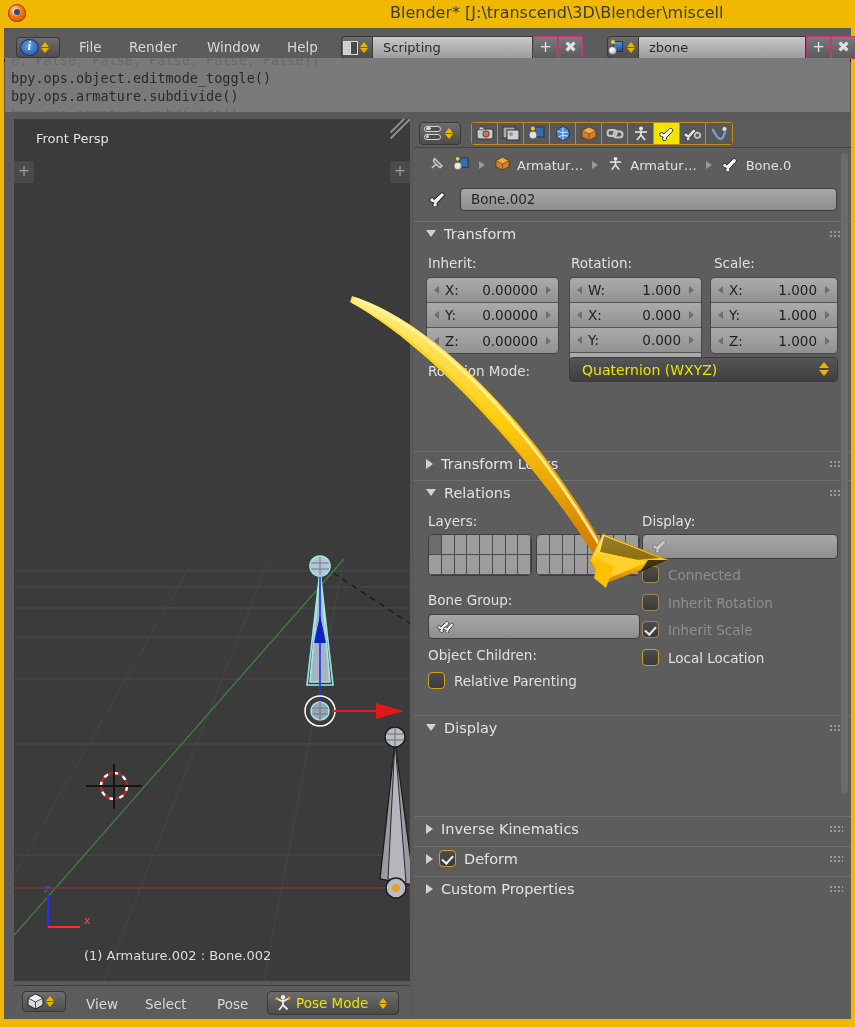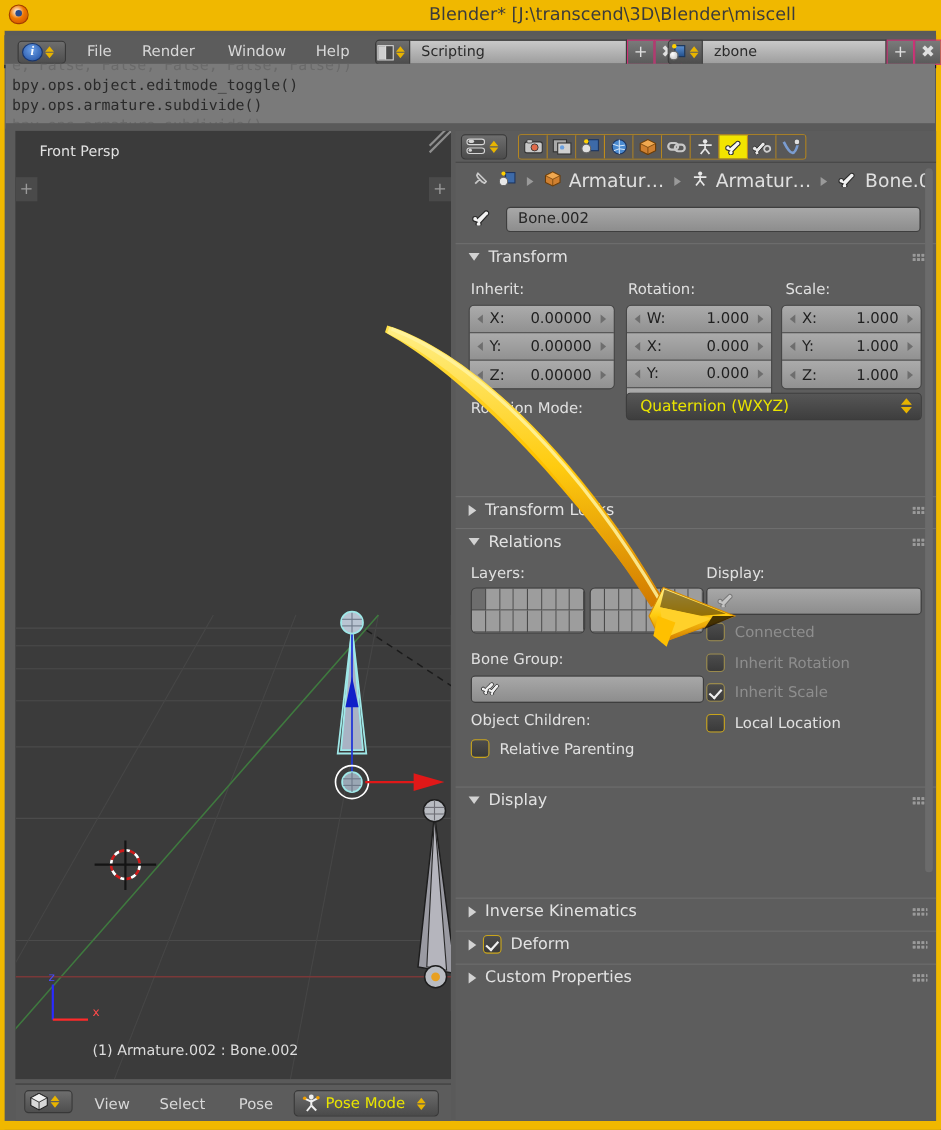--- a/index.html
+++ b/index.html
@@ -209,21 +209,21 @@
     justify-content:center; border-right:1px solid #c08c1a;
     background:#585858; position:relative;
   }
   .ptab:last-child{ border-right:none; }
   .ptab.active{ background:#f2e400; }
 
   
   #breadcrumb{
     position:absolute; left:0; top:29px; width:437px; height:34px;
     display:flex; align-items:center; padding-left:14px; gap:4px;
-    font-size:17px; color:#e0e0e0;
+    font-size:13px; color:#e0e0e0;
   }
   .crumb-arrow{
     width:0; height:0; border-top:4px solid transparent;
     border-bottom:4px solid transparent; border-left:6px solid #9a9a9a;
     margin:0 5px;
   }
   .crumb{ display:flex; align-items:center; gap:6px; }
 
   
   #name-row{
@@ -389,21 +389,21 @@
     <div class="sel-icon-btn">
       <span class="scr-glyph">
           <span class="l"></span>
           <span></span>
         </span>
       <span class="spin">
           <i class="up"></i>
           <i class="dn"></i>
         </span>
     </div>
-    <div class="sel-field" style="width:197px;">Scripting</div>
+    <div class="sel-field" style="width:160px;">Scripting</div>
     <div class="pinkbtn">+</div>
     <div class="pinkbtn">✖</div>
   </div>
 
   <div class="sel-block" style="left:603px;">
     <div class="sel-icon-btn">
       <span class="scene-glyph">
           <span class="b"></span>
           <span class="s"></span>
           <span class="d"></span>

